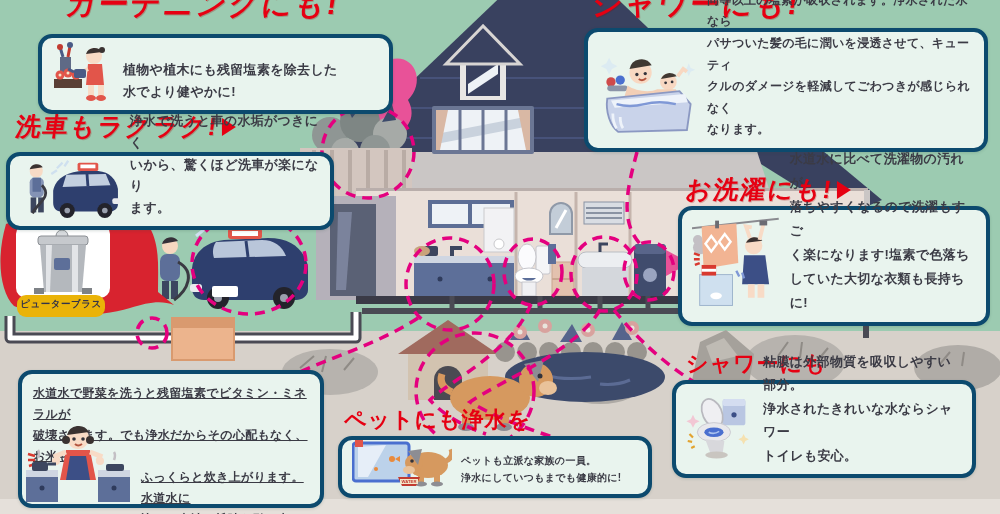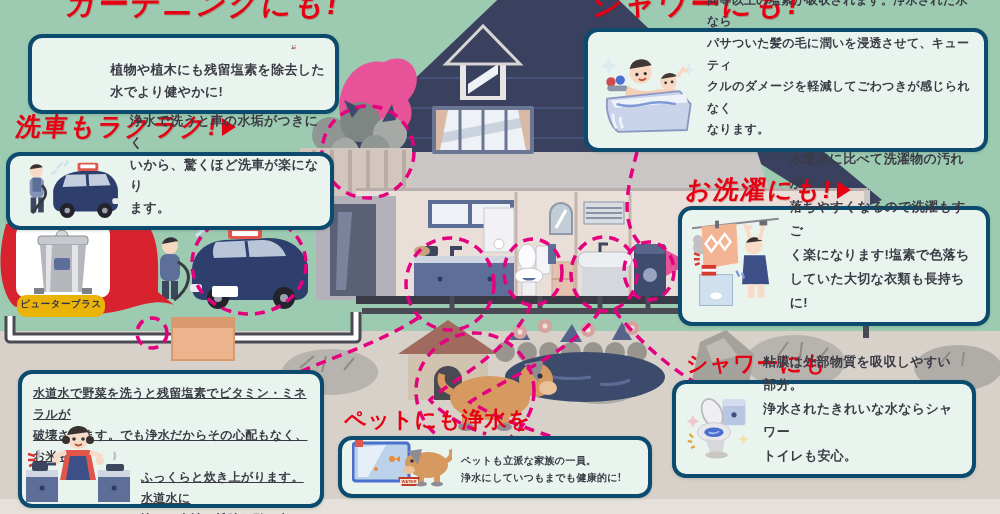--- a/index.html
+++ b/index.html
@@ -8,21 +8,21 @@
   .bg-green{position:absolute;left:0;top:0;width:1000px;height:514px;background:#9ccbb1;}
   .bg-ground{position:absolute;left:0;top:331px;width:1000px;height:183px;background:#d7d1ca;}
   .bg-ground-strip{position:absolute;left:0;top:499px;width:1000px;height:15px;background:#e5e0da;}
   .scene{position:absolute;left:0;top:0;width:1000px;height:514px;}
 
   .callout{position:absolute;background:#e9f4ee;border:4px solid #0c4a6e;border-radius:14px;
            box-shadow:0 1px 3px rgba(40,70,60,.18);display:flex;align-items:flex-end;gap:9px;
            padding:7px 10px;box-sizing:border-box;}
   .txt{white-space:pre-line;color:#3b3b45;font-weight:bold;line-height:1.68;letter-spacing:.3px;}
 
-  .b-gardening{left:28px;top:34px;width:311px;height:80px;flex-direction:column;}
+  .b-gardening{left:38px;top:34px;width:355px;height:80px;}
   .b-gardening .txt{font-size:13px;}
   .b-carwash{left:6px;top:152px;width:328px;height:78px;padding-left:15px;}
   .b-carwash .txt{font-size:13px;}
   .b-shower{left:584px;top:28px;width:404px;height:124px;}
   .b-shower .txt{font-size:12px;line-height:1.8;}
   .b-laundry{left:678px;top:206px;width:312px;height:120px;}
   .b-laundry .txt{font-size:13px;line-height:1.85;}
   .b-cooking{left:18px;top:370px;width:306px;height:138px;display:block;padding:9px 11px;}
   .b-cooking .txt{font-size:12px;line-height:1.75;text-decoration:underline;}
   .cook-bottom{margin-left:108px;}

